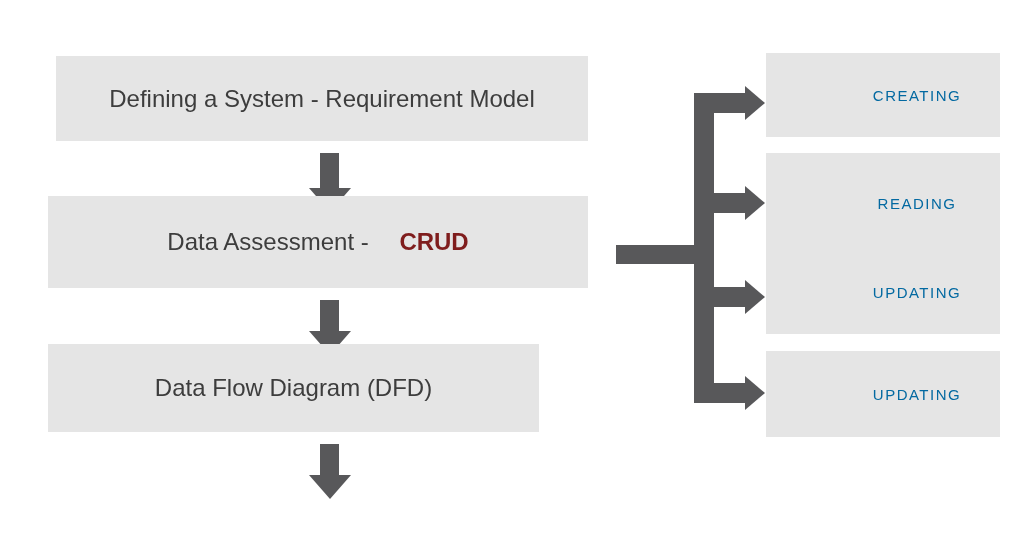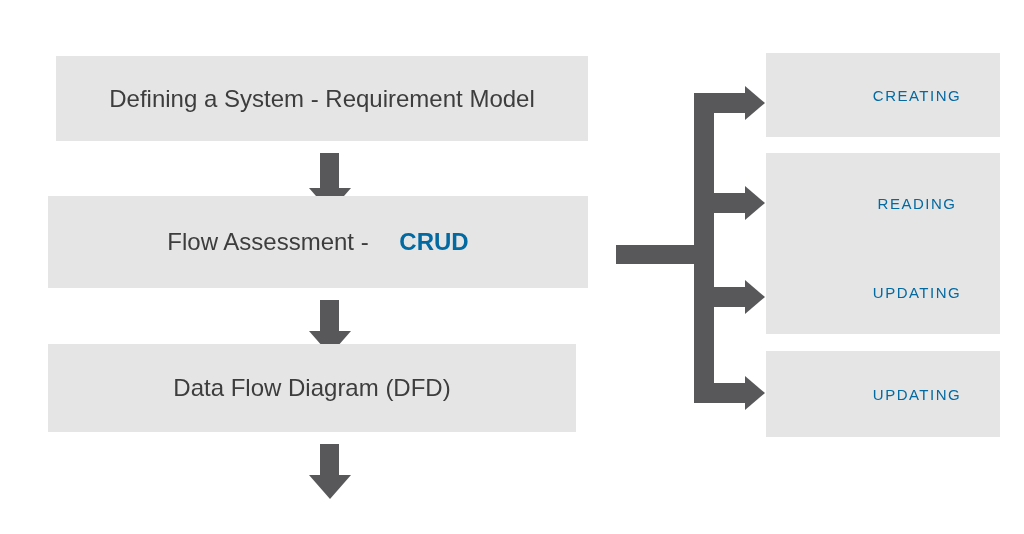--- a/index.html
+++ b/index.html
@@ -21,21 +21,21 @@
   }
   .box {
     position: absolute;
     background: var(--box-fill);
     display: flex;
     align-items: center;
     justify-content: center;
     text-align: center;
   }
   .left-box  { font-size: 24px; }
-  .left-box .bold-part { font-weight: 700; color: #0369a1; }
+  .left-box .bold-part { font-weight: 700; color: #7f1d1d; }
   .right-box { font-size: 15px; letter-spacing: 1.5px; color: #0369a1; }
   .piece { position: absolute; background: var(--arrow-color); }
   .arrow-wrap { position: absolute; }
   .down-head {
     position: absolute;
     width: 0; height: 0;
     border-left: 21px solid transparent;
     border-right: 21px solid transparent;
     border-top: 24px solid var(--arrow-color);
   }
@@ -55,29 +55,29 @@
   <div class="box left-box" style="left:8px; top:8px; width:532px; height:85px;">
     <span>Defining a System - Requirement Model</span>
   </div>
 
   <div class="arrow-wrap" style="left:249px; top:93px; width:42px; height:60px;">
     <div class="piece" style="left:11px; top:0; width:19px; height:35px;"></div>
     <div class="down-head" style="left:0; top:35px;"></div>
   </div>
 
   <div class="box left-box" style="left:0; top:148px; width:540px; height:92px;">
-    <span><span>Flow Assessment - </span><span class="bold-part">CRUD</span></span>
+    <span><span>Data Assessment - </span><span class="bold-part">CRUD</span></span>
   </div>
 
   <div class="arrow-wrap" style="left:249px; top:240px; width:42px; height:56px;">
     <div class="piece" style="left:11px; top:0; width:19px; height:31px;"></div>
     <div class="down-head" style="left:0; top:31px;"></div>
   </div>
 
-  <div class="box left-box" style="left:0; top:296px; width:528px; height:88px;">
+  <div class="box left-box" style="left:0; top:296px; width:491px; height:88px;">
     <span>Data Flow Diagram (DFD)</span>
   </div>
 
   <div class="arrow-wrap" style="left:249px; top:384px; width:42px; height:56px;">
     <div class="piece" style="left:11px; top:0; width:19px; height:31px;"></div>
     <div class="down-head" style="left:0; top:31px;"></div>
   </div>
 
 
   <div class="arrow-wrap" style="left:556px; top:26px; width:149px; height:324px;">

